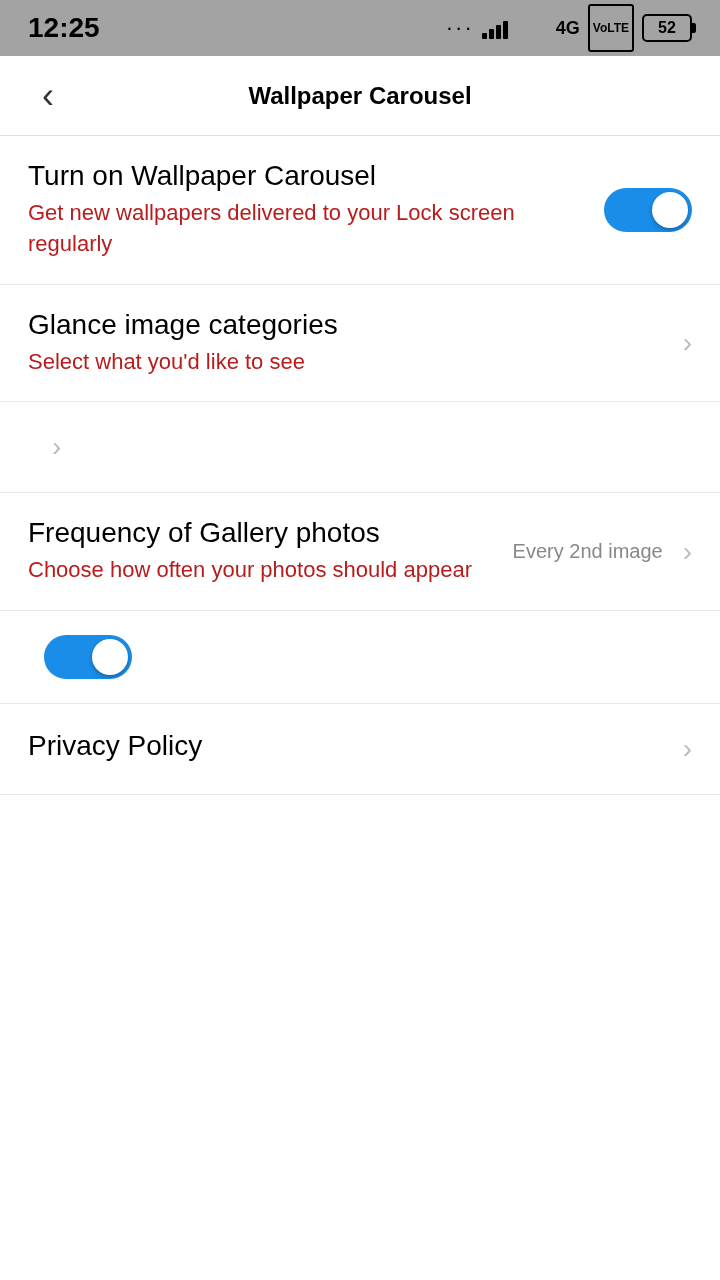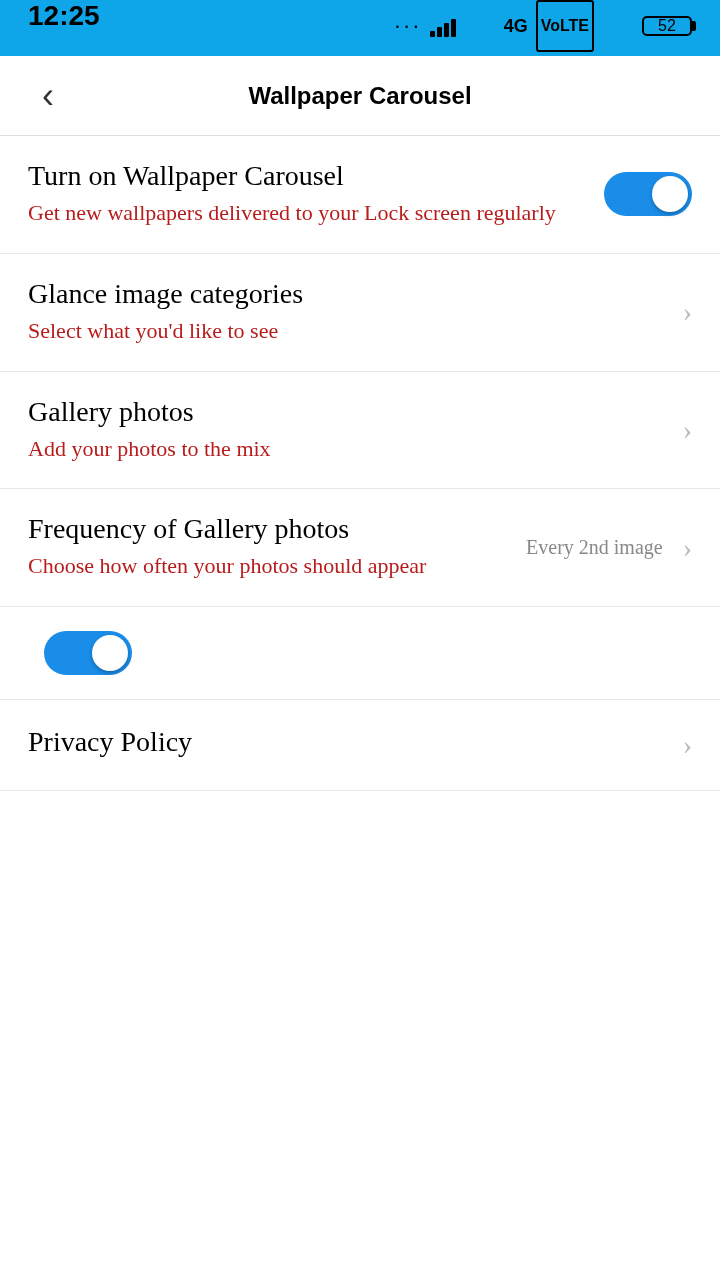--- a/index.html
+++ b/index.html
@@ -10,24 +10,24 @@
       min-height: 1280px;
       background: #ffffff;
       font-family: -apple-system, 'Helvetica Neue', Arial, sans-serif;
       color: #000000;
     }
 
     
     .status-bar {
       display: flex;
       justify-content: space-between;
-      align-items: flex-start;
+      align-items: center;
       padding: 0 28px;
       height: 56px;
-      background: #0ea5e9;
+      background: #a3a3a3;
     }
 
     .status-time {
       font-size: 28px;
       font-weight: 600;
       color: #000;
     }
 
     .status-icons {
       display: flex;
@@ -61,41 +61,40 @@
     .signal-bars span:nth-child(4) { height: 18px; }
 
     .network-label {
       font-size: 18px;
       font-weight: 700;
       color: #000;
       margin-left: 40px;
     }
 
     .volte-badge {
-      font-size: 16px;
+      font-size: 12px;
       font-weight: 700;
       color: #000;
       border: 2px solid #000;
       border-radius: 3px;
       padding: 15px 3px;
     }
 
     .battery-box {
       display: flex;
       align-items: center;
       justify-content: center;
       border: 2px solid #000;
       border-radius: 5px;
       width: 50px;
-      height: 20px;
+      height: 28px;
       font-size: 16px;
-      font-weight: 400;
+      font-weight: 700;
       color: #000;
       position: relative;
-      margin-left: 40px;
     }
 
     .battery-box::after {
       content: '';
       display: block;
       width: 4px;
       height: 10px;
       background: #000;
       position: absolute;
       right: -6px;
@@ -144,21 +143,20 @@
     .settings-section {
       border-bottom: 1px solid #e8e8e8;
     }
 
     .settings-item {
       display: flex;
       align-items: center;
       padding: 24px 28px;
       min-height: 90px;
       position: relative;
-      font-family: Liberation Serif, serif;
     }
 
     .settings-item-content {
       flex: 1;
     }
 
     .settings-item-title {
       font-size: 28px;
       font-weight: 500;
       color: #000;
@@ -268,24 +266,20 @@
         <div class="settings-item-subtitle">Select what you'd like to see</div>
       </div>
       <div class="settings-item-right">
         <span class="chevron">›</span>
       </div>
     </div>
   </div>
 
   <div class="settings-section">
     <div class="settings-item">
-      <div class="settings-item-content">
-        <div class="settings-item-title">Gallery photos</div>
-        <div class="settings-item-subtitle">Add your photos to the mix</div>
-      </div>
       <div class="settings-item-right">
         <span class="chevron">›</span>
       </div>
     </div>
   </div>
 
   <div class="settings-section">
     <div class="settings-item">
       <div class="settings-item-content">
         <div class="settings-item-title">Frequency of Gallery photos</div>

